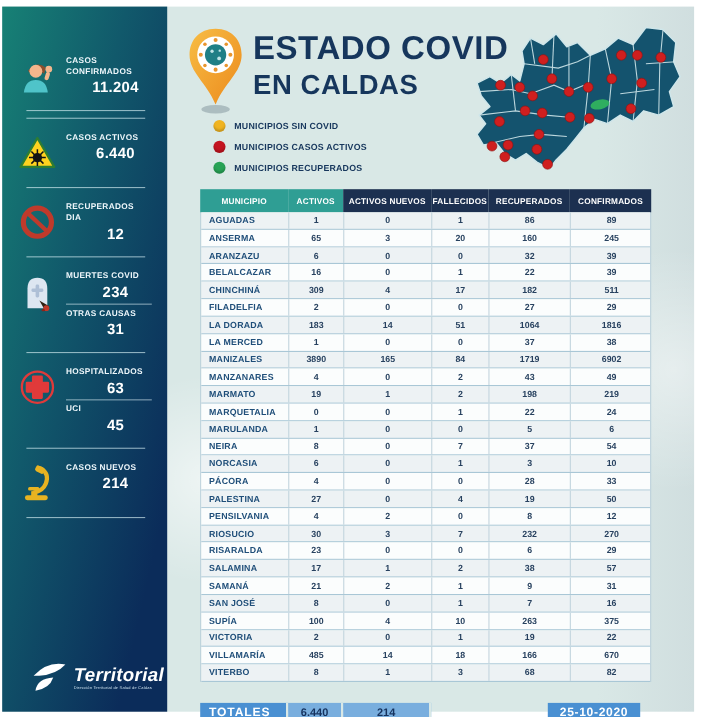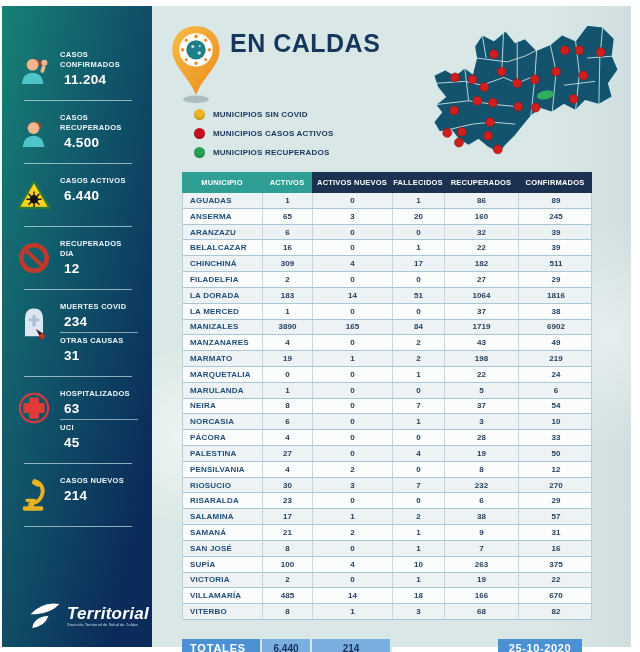--- a/index.html
+++ b/index.html
@@ -18,21 +18,21 @@
   .sidebar{
     position:absolute;left:0;top:0;width:150px;height:641px;
     background:linear-gradient(103deg,#178175 0%,#11596b 38%,#0b2c5a 85%);
     display:flex;flex-direction:column;padding-top:38px;box-sizing:border-box;
   }
   .stat-block{display:flex;align-items:flex-start;padding:6px 6px 6px 14px;}
   .stat-icon{width:36px;height:38px;flex:0 0 36px;margin-right:8px;display:flex;align-items:center;justify-content:center;}
   .stat-icon svg{width:34px;height:36px;}
   .stat-texts{flex:1;min-width:0;}
   .stat-label{color:#eef7fb;font-size:7.5px;font-weight:700;letter-spacing:.3px;line-height:10px;width:74px;}
-  .stat-value{color:#ffffff;font-size:13.5px;font-weight:700;margin:2px 0 1px 4px;letter-spacing:.3px;}
+  .stat-value{color:#ffffff;font-size:13.5px;font-weight:700;margin:2px 0 1px 4px;letter-spacing:.3px;text-align:center;}
   .mini-div{height:1px;background:rgba(230,245,250,.55);margin:3px 8px 3px 0;}
   .divider{height:1px;background:rgba(214,238,243,.65);margin:6px 20px 6px 22px;}
   .logo{margin-top:auto;padding:0 0 16px 26px;display:flex;align-items:center;}
   .logo svg{width:34px;height:30px;margin-right:5px;}
   .logo-text{color:#ffffff;font-size:17px;font-style:italic;font-weight:700;letter-spacing:.3px;line-height:16px;}
   .logo-sub{color:#cfe3ef;font-size:3.6px;letter-spacing:.2px;margin-top:1px;}
   
   .pin{position:absolute;left:166px;top:18px;width:56px;height:80px;}
   .titles{position:absolute;left:228px;top:22px;}
   .title1{color:#16365c;font-size:30px;font-weight:900;letter-spacing:.5px;line-height:34px;}
@@ -77,33 +77,20 @@
               <path d="M5 34 q1.5 -12 11.5 -12 q10 0 11.5 12 z" fill="#4fc4c9"></path>
               <rect x="25.5" y="14" width="4" height="8" rx="2" fill="#f3b68c" transform="rotate(18 27 18)"></rect>
             </svg>
           </span>
           <div class="stat-texts">
             <div class="stat-label">CASOS CONFIRMADOS</div>
             <div class="stat-value">11.204</div>
           </div>
         </div>
         <div class="divider"></div>
-        <div class="stat-block">
-          <span class="stat-icon">
-            <svg viewBox="0 0 36 36">
-              <path d="M10 13 q8 -10 16 -3 l-1.5 6 q-6.5 -6 -13 -1 z" fill="#8a4f2d"></path>
-              <circle cx="17.5" cy="14" r="6.2" fill="#f3b68c"></circle>
-              <path d="M6 34 q1.5 -12 11.5 -12 q10 0 11.5 12 z" fill="#4fc4c9"></path>
-            </svg>
-          </span>
-          <div class="stat-texts">
-            <div class="stat-label">CASOS RECUPERADOS</div>
-            <div class="stat-value">4.500</div>
-          </div>
-        </div>
         <div class="divider"></div>
         <div class="stat-block">
           <span class="stat-icon">
             <svg viewBox="0 0 40 38">
               <path d="M20 3 L38 34 L2 34 Z" fill="#ffd21f" stroke="#2e7d32" stroke-width="2.4" stroke-linejoin="round"></path>
               <circle cx="20" cy="24" r="5" fill="#141414"></circle>
               <g stroke="#141414" stroke-width="1.6">
                 <line x1="20" y1="15" x2="20" y2="33"></line>
                 <line x1="11" y1="24" x2="29" y2="24"></line>
                 <line x1="13.5" y1="17.5" x2="26.5" y2="30.5"></line>
@@ -219,20 +206,21 @@
       </g>
       <g fill="#bfe4e6">
         <circle cx="23" cy="21" r="1.4"></circle>
           <circle cx="29" cy="27" r="1.6"></circle>
           <circle cx="29.5" cy="20.5" r="1"></circle>
       </g>
     </svg>
   </div>
 
   <div class="titles">
+    <div class="title1">ESTADO COVID</div>
     <div class="title2">EN CALDAS</div>
   </div>
 
   <div class="legend" id="legend">
       <div class="legend-item">
         <span class="legend-dot" style="background: rgb(240, 180, 34);"></span>
         <span class="legend-label">MUNICIPIOS SIN COVID</span>
       </div>
       <div class="legend-item">
         <span class="legend-dot" style="background: rgb(196, 20, 32);"></span>

